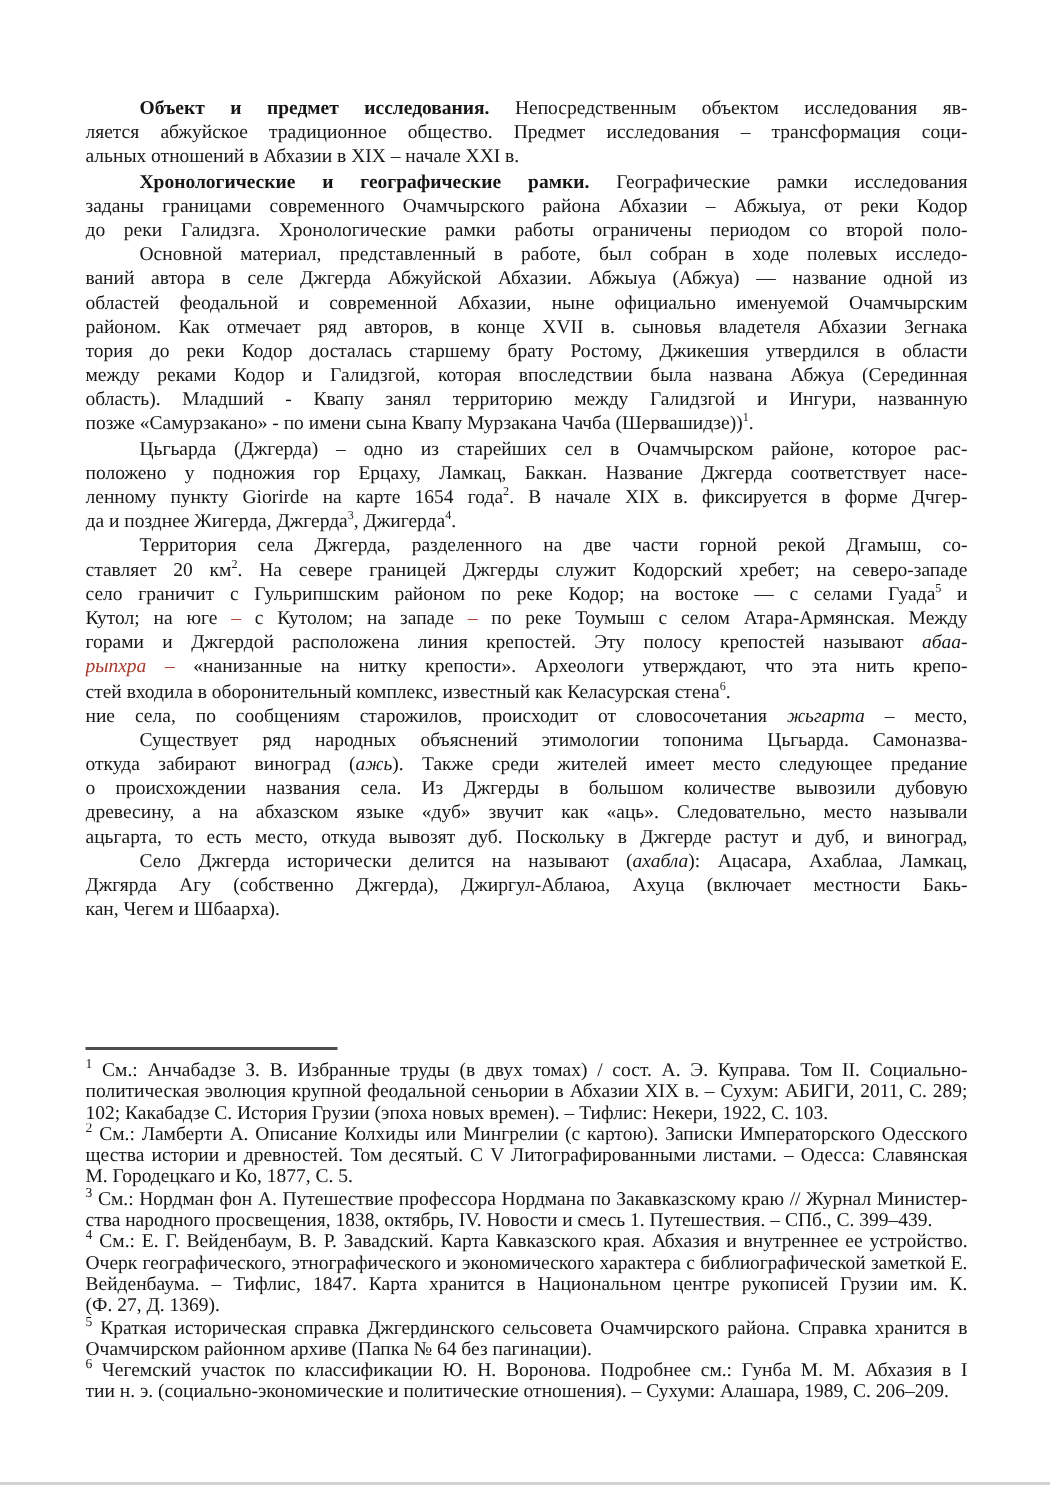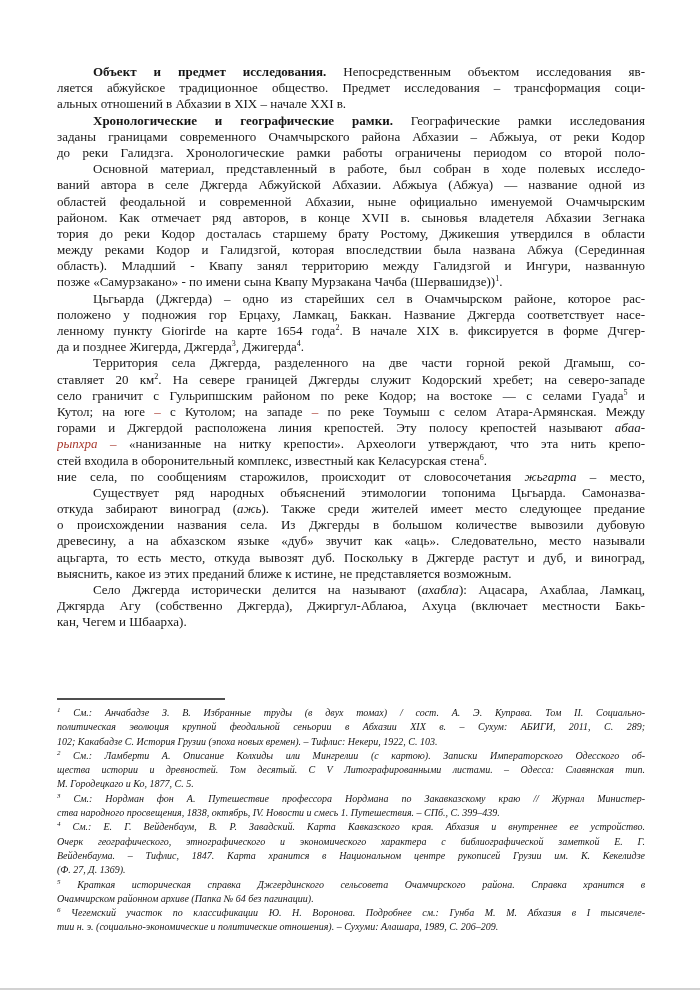--- a/index.html
+++ b/index.html
@@ -51,24 +51,23 @@
     top: 698px;
     width: 588px;
   }
   .fn-sep {
     width: 168px;
     height: 0;
     border-top: 2px solid var(--separator);
     margin-bottom: 6px;
   }
   .fn-block .line {
-    font-size: 10px;
+    font-size: 13px;
     line-height: 14.3px;
     height: 14.3px;
-    font-style: italic;
   }
   .fn-block .sup { font-size: 0.7em; }
   .scan-edge {
     position: absolute;
     left: 0;
     bottom: 0;
     width: 100%;
     height: 2px;
     background: #d2d2d2;
   }
@@ -113,21 +112,20 @@
         <div class="line"><span class="i red">рыпхра</span><span class="red"> –</span><span class=""> «нанизанные на нитку крепости». Археологи утверждают, что эта нить крепо-</span></div>
         <div class="line last"><span class="">стей входила в оборонительный комплекс, известный как Келасурская стена</span><span class="sup">6</span><span class="">.</span></div>
       </div>
       <div>
         <div class="line"><span class="">ние села, по сообщениям старожилов, происходит от словосочетания </span><span class="i">жьгарта</span><span class=""> – место,</span></div>
         <div class="line first"><span class="">Существует ряд народных объяснений этимологии топонима Цьгьарда. Самоназва-</span></div>
         <div class="line"><span class="">откуда забирают виноград (</span><span class="i">ажь</span><span class="">). Также среди жителей имеет место следующее предание</span></div>
         <div class="line"><span class="">о происхождении названия села. Из Джгерды в большом количестве вывозили дубовую</span></div>
         <div class="line"><span class="">древесину, а на абхазском языке «дуб» звучит как «аць». Следовательно, место называли</span></div>
         <div class="line"><span class="">ацьгарта, то есть место, откуда вывозят дуб. Поскольку в Джгерде растут и дуб, и виноград,</span></div>
-        <div class="line last"><span class="">выяснить, какое из этих преданий ближе к истине, не представляется возможным.</span></div>
       </div>
       <div>
         <div class="line first"><span class="">Село Джгерда исторически делится на называют (</span><span class="i">ахабла</span><span class="">): Ацасара, Ахаблаа, Ламкац,</span></div>
         <div class="line"><span class="">Джгярда Агу (собственно Джгерда), Джиргул-Аблаюа, Ахуца (включает местности Бакь-</span></div>
         <div class="line last"><span class="">кан, Чегем и Шбаарха).</span></div>
       </div>
     </div>
   <div class="fn-block">
     <div class="fn-sep"></div>
     <div>

